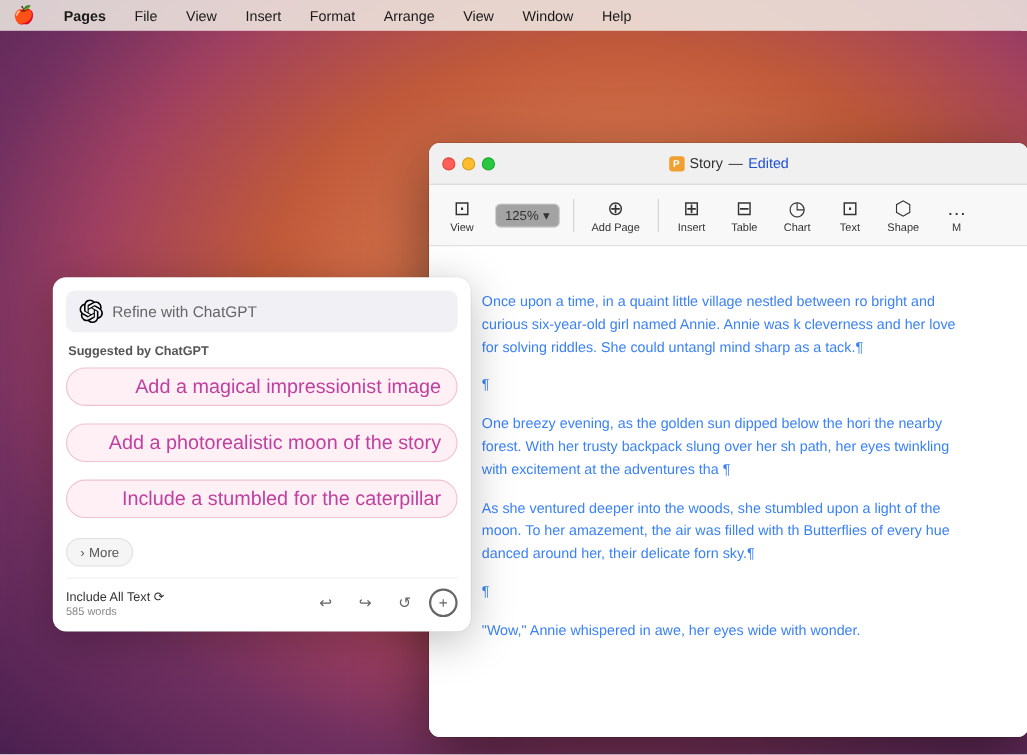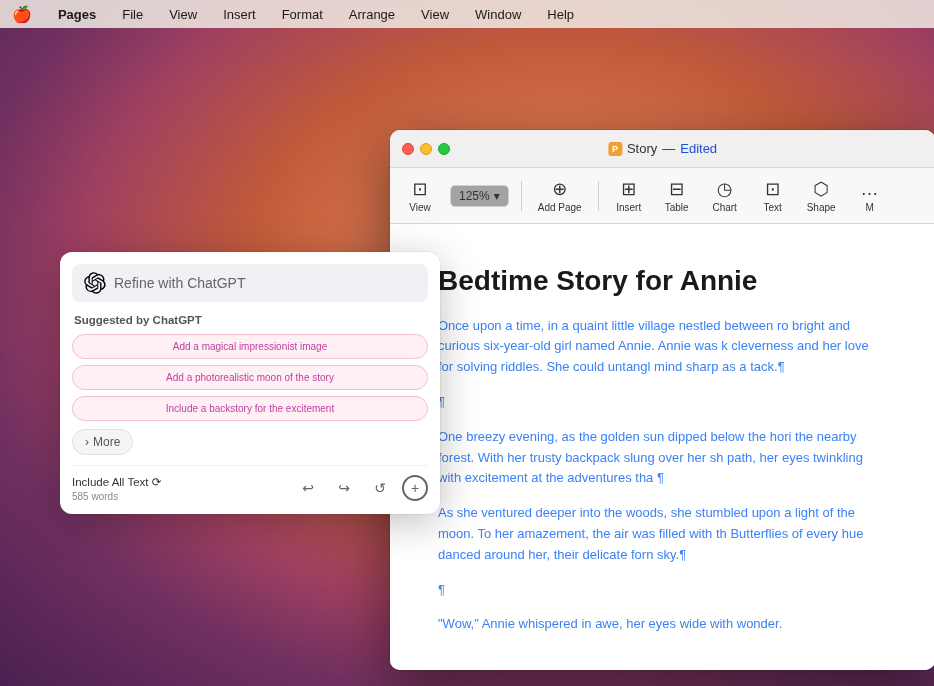--- a/index.html
+++ b/index.html
@@ -191,21 +191,21 @@
       font-size: 13px;
       line-height: 1.6;
       color: #3b82f6;
       margin-bottom: 14px;
     }
 
     
     .chatgpt-panel {
       position: absolute;
       top: 252px;
-      left: 60px;
+      left: 48px;
       width: 380px;
       background: white;
       border-radius: 12px;
       box-shadow: 0 8px 40px rgba(0,0,0,0.25), 0 0 0 0.5px rgba(0,0,0,0.1);
       padding: 12px;
       z-index: 200;
     }
 
     .chatgpt-input-row {
       display: flex;
@@ -236,26 +236,26 @@
       margin-bottom: 8px;
       padding: 0 2px;
     }
 
     .suggestion-chip {
       display: inline-block;
       background: #fff0f5;
       border: 1px solid #f0c0d0;
       border-radius: 20px;
       padding: 6px 14px;
-      font-size: 10px;
+      font-size: 18px;
       color: #c040a0;
-      margin-bottom: 6px;
+      margin-bottom: 16px;
       cursor: pointer;
       width: 100%;
-      text-align: center;
+      text-align: right;
     }
 
     .more-btn {
       display: inline-flex;
       align-items: center;
       gap: 4px;
       background: #f5f5f5;
       border: 1px solid #e0e0e0;
       border-radius: 20px;
       padding: 5px 12px;
@@ -403,21 +403,20 @@
         <span class="toolbar-label">Shape</span>
       </div>
 
       <div class="toolbar-item">
         <span class="toolbar-icon">…</span>
         <span class="toolbar-label">M</span>
       </div>
     </div>
 
     <div class="doc-content">
-      <h1 class="doc-title">Bedtime Story for Annie</h1>
 
       <p class="doc-paragraph">Once upon a time, in a quaint little village nestled between ro bright and curious six-year-old girl named Annie. Annie was k cleverness and her love for solving riddles. She could untangl mind sharp as a tack.¶</p>
       <p class="doc-paragraph">¶</p>
       <p class="doc-paragraph">One breezy evening, as the golden sun dipped below the hori the nearby forest. With her trusty backpack slung over her sh path, her eyes twinkling with excitement at the adventures tha ¶</p>
       <p class="doc-paragraph">As she ventured deeper into the woods, she stumbled upon a light of the moon. To her amazement, the air was filled with th Butterflies of every hue danced around her, their delicate forn sky.¶</p>
       <p class="doc-paragraph">¶</p>
       <p class="doc-paragraph">"Wow," Annie whispered in awe, her eyes wide with wonder.</p>
     </div>
 
   </div>
@@ -431,21 +430,21 @@
       </svg>
       <span class="chatgpt-input-text">Refine with ChatGPT</span>
     </div>
 
     
     <div class="chatgpt-suggestions-label">Suggested by ChatGPT</div>
 
     
     <div class="suggestion-chip">Add a magical impressionist image</div>
     <div class="suggestion-chip">Add a photorealistic moon of the story</div>
-    <div class="suggestion-chip">Include a backstory for the excitement</div>
+    <div class="suggestion-chip">Include a stumbled for the caterpillar</div>
 
     
     <div class="more-btn">
       <span>›</span>
       <span>More</span>
     </div>
 
     
     <div class="panel-footer">
       <div class="footer-left">

